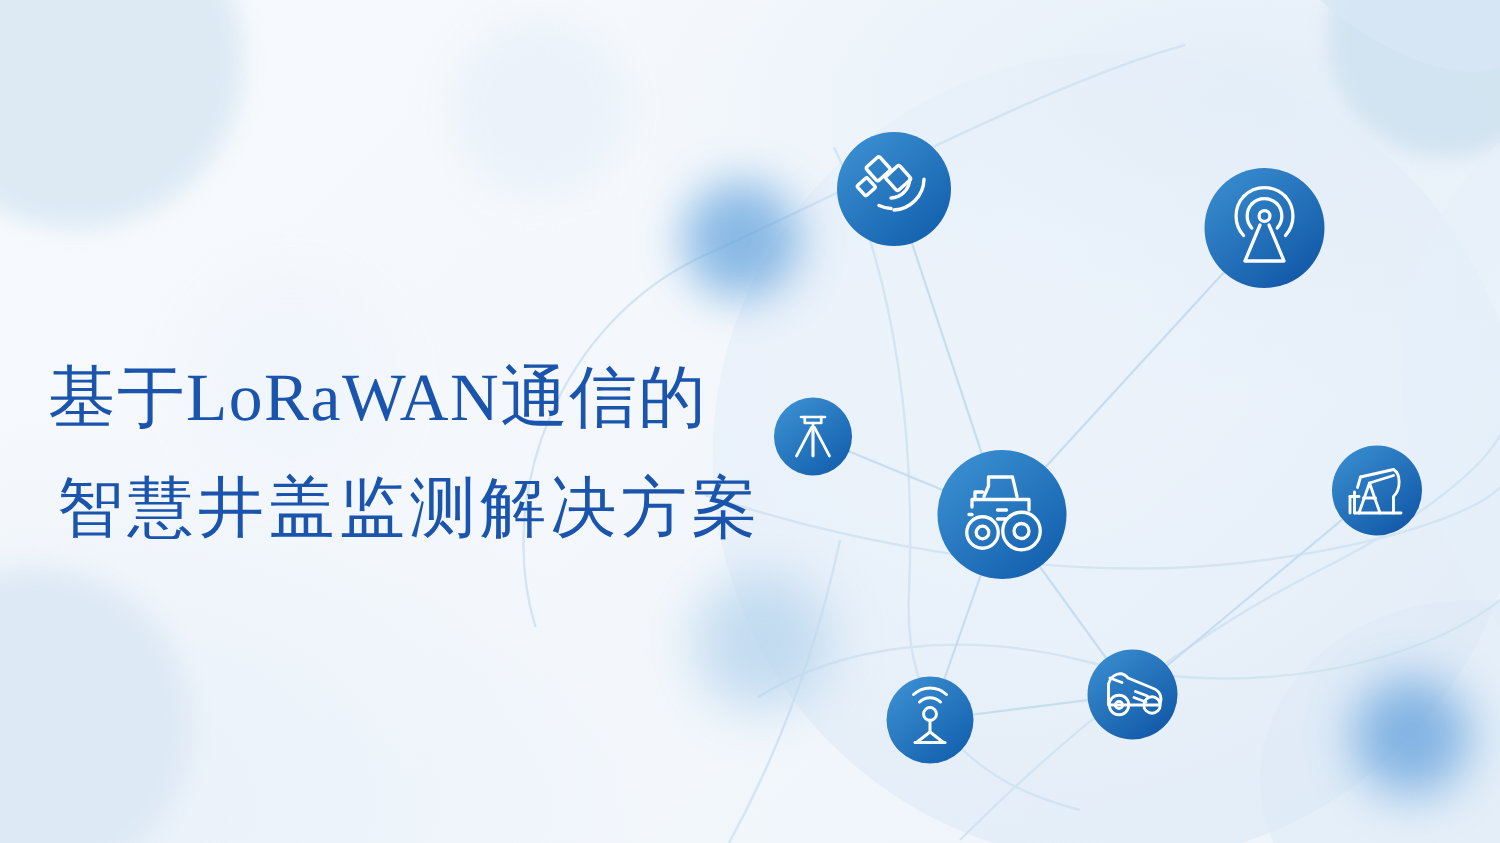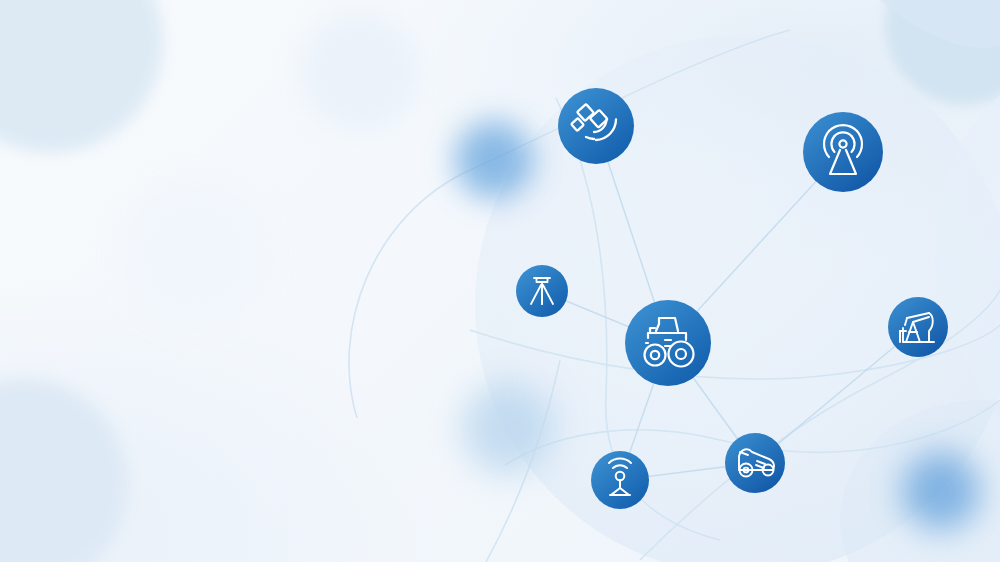--- a/index.html
+++ b/index.html
@@ -201,14 +201,18 @@
       </g>
     </g>
   </svg>
 
   <div class="layer">
     <div class="blob b4"></div>
     <div class="blob b5"></div>
     <div class="blob b6"></div>
   </div>
 
+  <div class="title-block">
+    <div class="title-line l1">基于LoRaWAN通信的</div>
+    <div class="title-line l2">智慧井盖监测解决方案</div>
+  </div>
 
 </div>
 
 </body></html>

